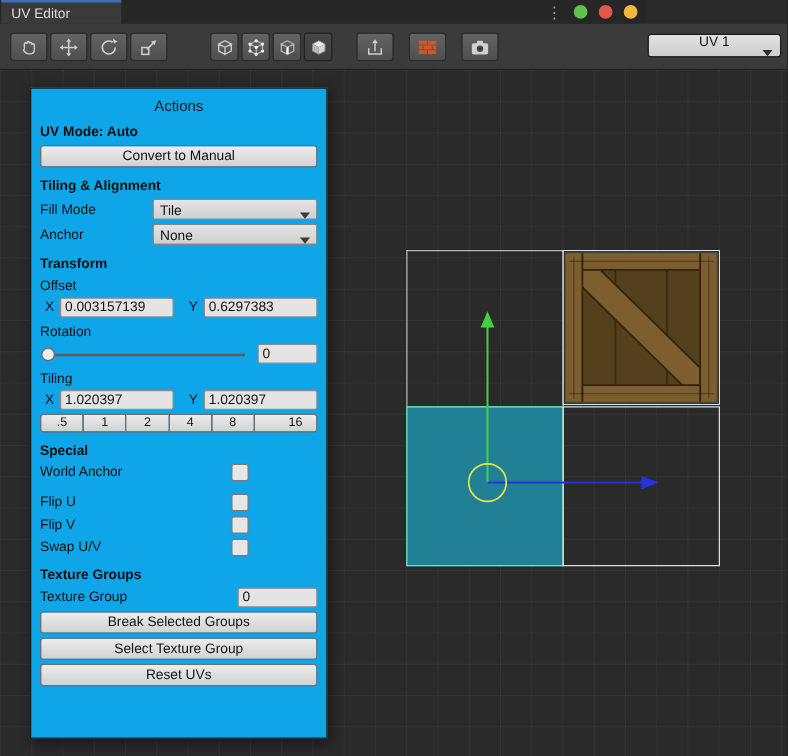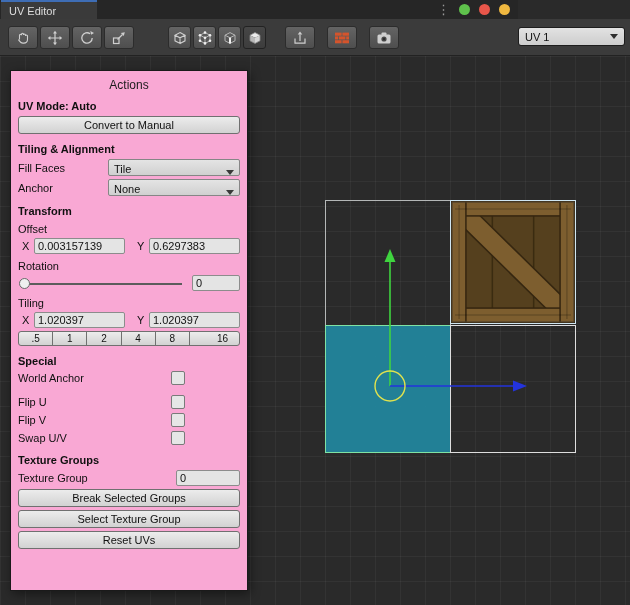--- a/index.html
+++ b/index.html
@@ -25,40 +25,40 @@
              border-bottom:1px solid #222; }
   .tgroup { position:absolute; top:7px; display:flex; gap:2px; }
   .tgroup.spaced { gap:12px; }
   .tbtn { width:30px; height:23px; background:linear-gradient(#646464,#4e4e4e); border:1px solid #2c2c2c;
           border-radius:3px; display:flex; align-items:center; justify-content:center; padding:0; cursor:pointer; }
   .tbtn.small { width:23px; }
   .tbtn.active { background:linear-gradient(#464646,#3d3d3d); border-color:#222; }
   .tbtn svg { display:block; }
   .uv-select { position:absolute; right:5px; top:8px; width:107px; height:19px;
                background:linear-gradient(#e2e2e2,#cdcdcd); border:1px solid #1d1d1d; border-radius:3px;
-               display:flex; align-items:center; padding:0 6px; font-size:11px; color:#111; cursor:pointer; }
+               display:flex; align-items:center; padding:0 6px; font-size:11px; color:#111; cursor:pointer;flex-direction:column; }
   .dd-arrow { margin-left:auto; width:0; height:0; border-left:4px solid transparent; border-right:4px solid transparent;
               border-top:5px solid #2e2e2e; }
 
   
   .canvas { position:absolute; left:0; top:56px; width:630px; height:549px; background-color:#2a2a2a;
     background-image:
       linear-gradient(to right, rgba(255,255,255,0.045) 1px, transparent 1px),
       linear-gradient(to bottom, rgba(255,255,255,0.045) 1px, transparent 1px);
     background-size:25px 25px; }
   .cell { position:absolute; width:126px; height:126px; }
   .cell.tl { left:325px; top:144px; border:1px solid #b4b7b7; }
   .cell.tr { left:450px; top:144px; width:126px; height:124px; border:1px solid #cfe6f2; }
   .cell.tr svg { display:block; width:100%; height:100%; }
   .cell.bl { left:325px; top:269px; height:128px; background:rgba(33,134,158,0.93); border:1px solid #7fe3a4; }
   .cell.br { left:450px; top:269px; height:128px; border:1px solid #dedede; }
   .gizmo { position:absolute; left:0; top:0; width:630px; height:549px; pointer-events:none; }
 
   
-  .panel { position:absolute; left:10px; top:70px; width:238px; height:521px; background:#f9a8d4;
+  .panel { position:absolute; left:24px; top:70px; width:238px; height:521px; background:#0ea5e9;
            border:1px solid #1a1a1a; box-shadow:2px 3px 10px rgba(0,0,0,0.45); padding:4px 7px 8px;
            color:#101010; font-size:11px; }
   .panel-title { text-align:center; font-size:12px; padding:3px 0 6px; color:#1c1c1c; }
   .uv-mode { font-weight:bold; margin:2px 0 4px; }
   .heading { font-weight:bold; margin:9px 0 4px; }
   .sublabel { margin:6px 0 3px; }
   .row { display:flex; align-items:center; margin:3px 0; }
   .label { color:#101010; }
   .w90 { width:90px; flex:none; }
   .grow { flex:1; }
@@ -278,21 +278,21 @@
     </svg>
   </div>
 
   <div class="panel">
     <div class="panel-title">Actions</div>
     <div class="uv-mode">UV Mode: Auto</div>
     <button class="pbtn wide">Convert to Manual</button>
 
     <div class="heading">Tiling &amp; Alignment</div>
     <div class="row">
-      <span class="label w90">Fill Faces</span>
+      <span class="label w90">Fill Mode</span>
       <div class="dd">
         <span>Tile</span>
         <span class="dd-arrow"></span>
       </div>
     </div>
     <div class="row">
       <span class="label w90">Anchor</span>
       <div class="dd">
         <span>None</span>
         <span class="dd-arrow"></span>

